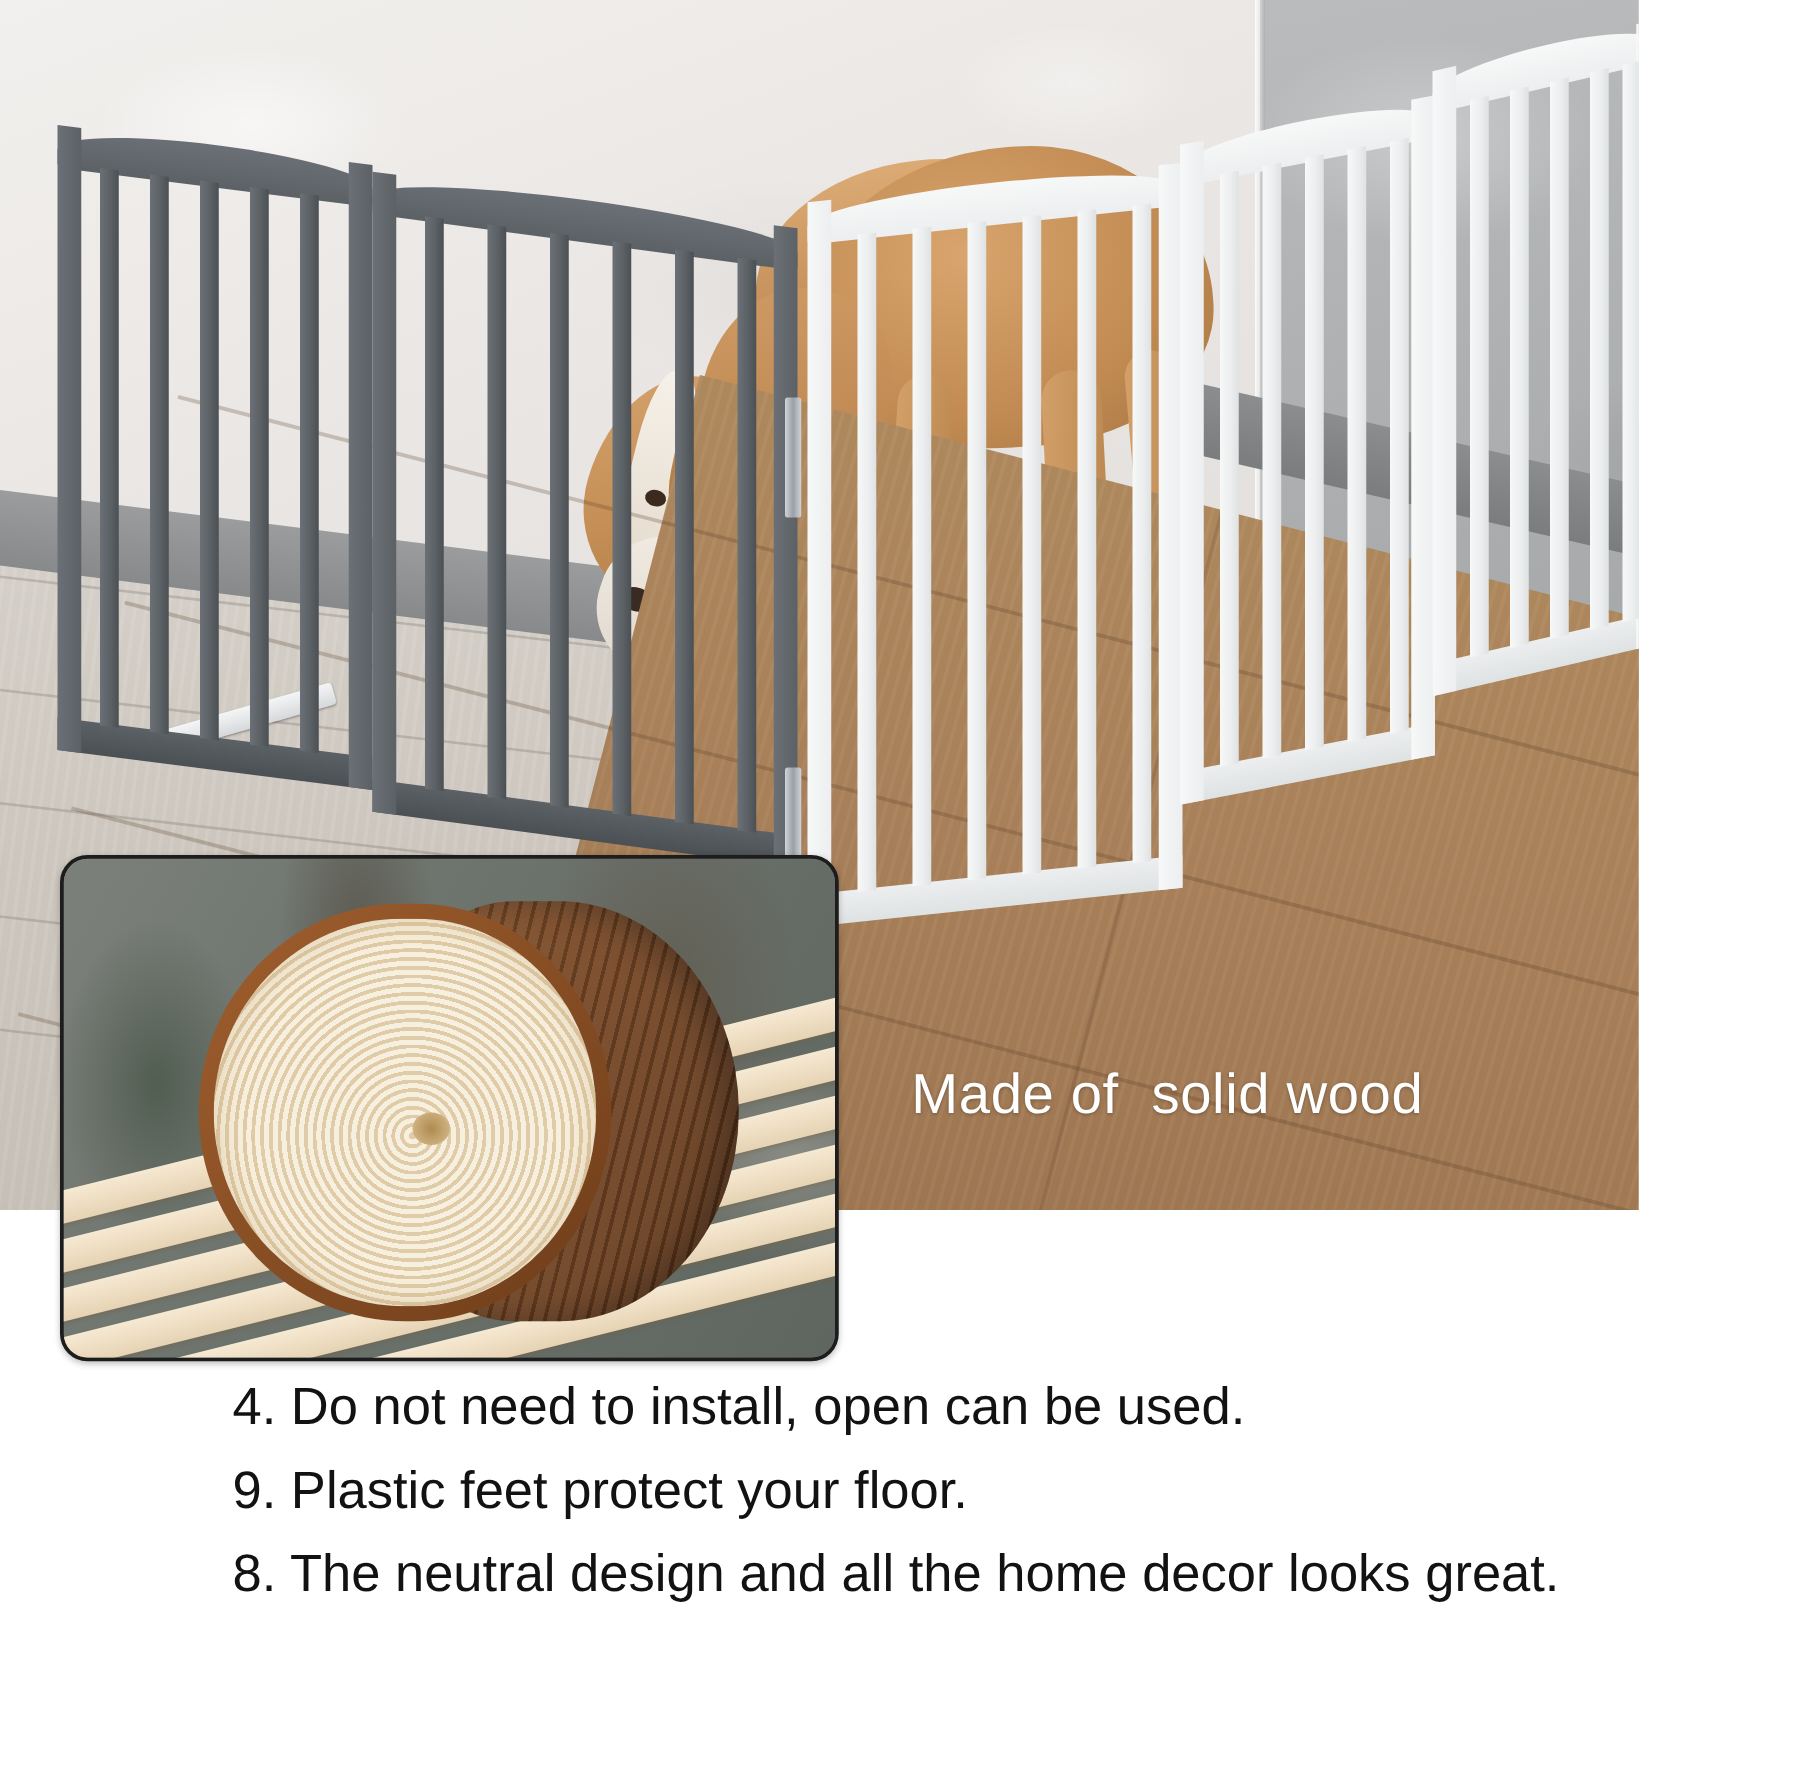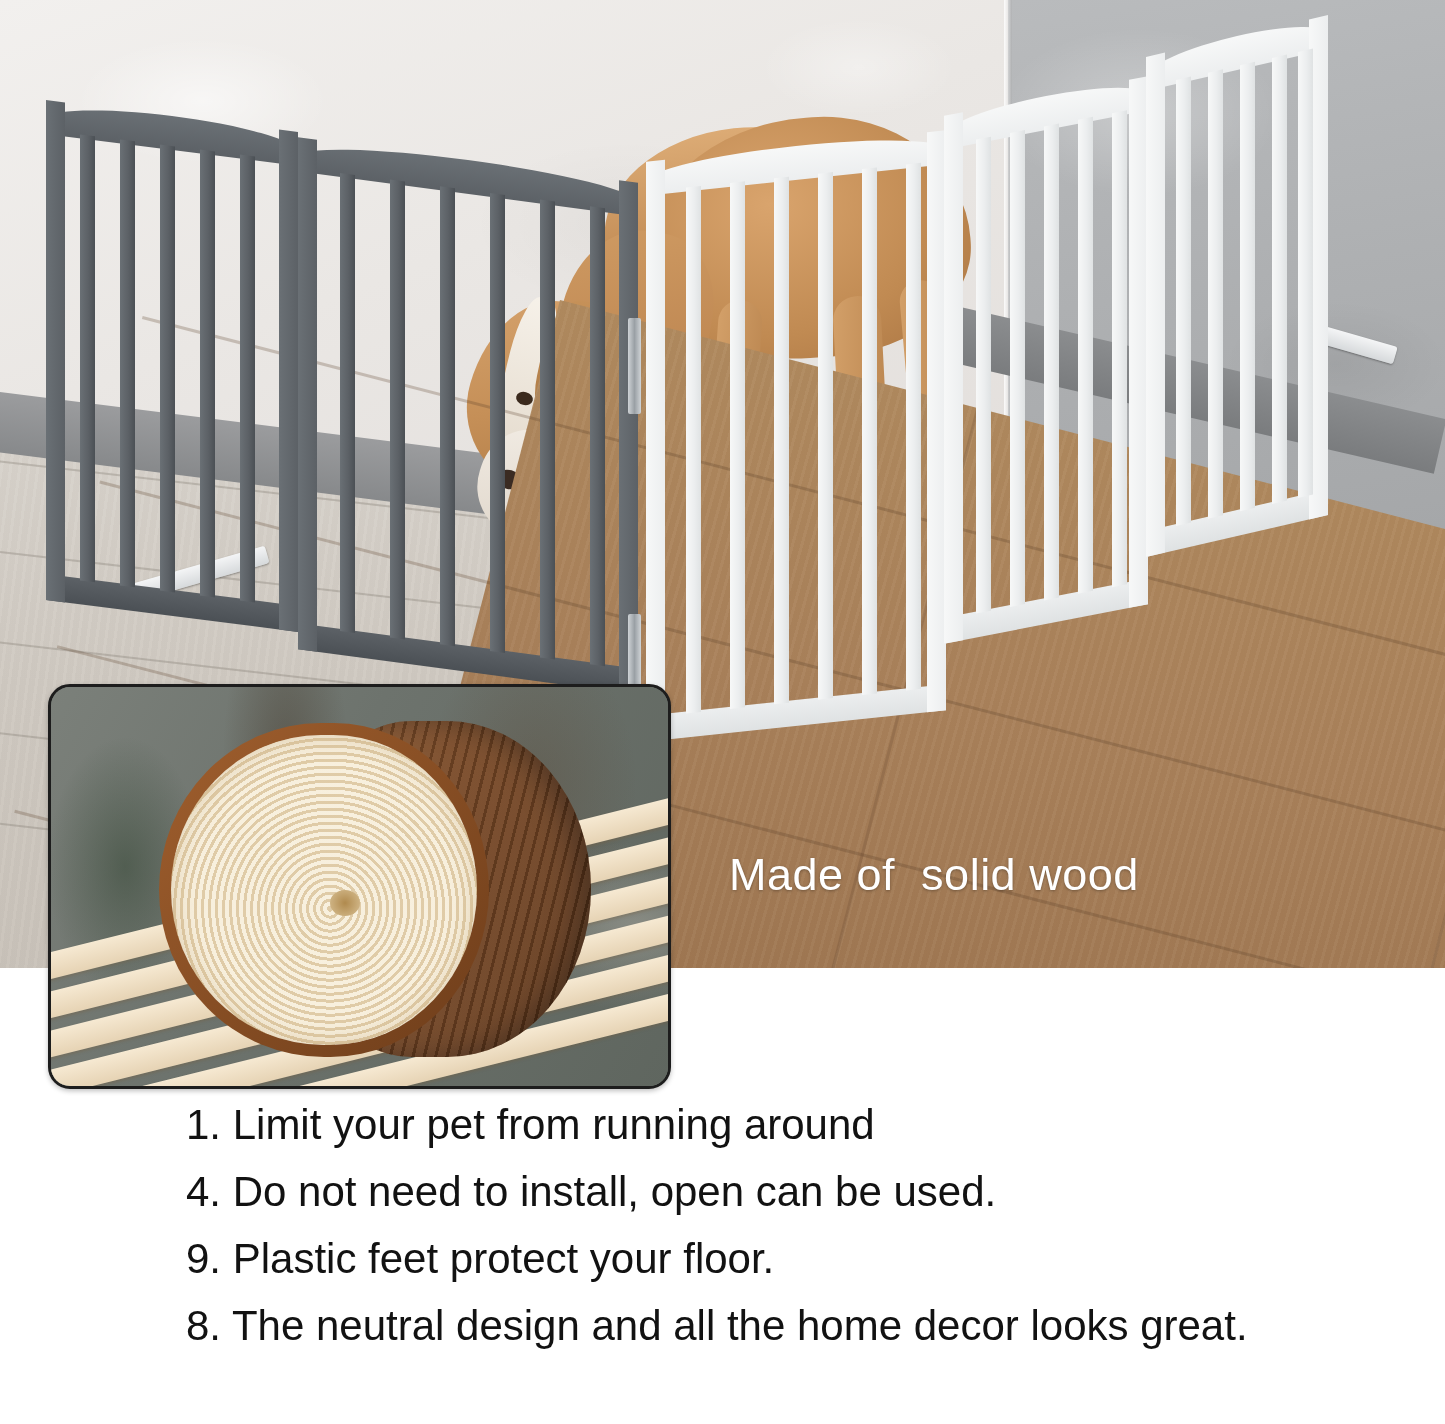--- a/index.html
+++ b/index.html
@@ -1,18 +1,18 @@
 <!DOCTYPE html>
 <html><head>
 <meta charset="utf-8">
 <style>
   html,body{margin:0;padding:0;background:#fff;}
   body{font-family:"Liberation Sans",sans-serif;}
 
-  #page{position:relative;width:1445px;height:1424px;background:#ffffff;overflow:hidden;}
+  #page{position:relative;width:1311px;height:1424px;background:#ffffff;overflow:hidden;}
 
   
   #scene{position:absolute;left:0;top:0;width:1445px;height:968px;overflow:hidden;}
 
   
   .wall-light{position:absolute;left:0;top:0;width:1010px;height:560px;
     background:linear-gradient(160deg,#f2f0ee 0%,#eae7e4 45%,#e2dedb 100%);}
   .wall-light:after{content:"";position:absolute;inset:0;
     background:
       radial-gradient(ellipse 180px 90px at 20% 18%,rgba(255,255,255,.55),transparent 70%),
@@ -296,20 +296,19 @@
         <div class="bark-tex"></div>
       </div>
       <div class="rim"></div>
       <div class="face"></div>
       <div class="heart"></div>
     </div>
   </div>
 
   <div id="features">
     <ol>
-      <li>1. Limit your pet from running around</li>
       <li>4. Do not need to install, open can be used.</li>
       <li>9. Plastic feet protect your floor.</li>
       <li>8. The neutral design and all the home decor looks great.</li>
     </ol>
   </div>
 
 </div>
 
 </body></html>

